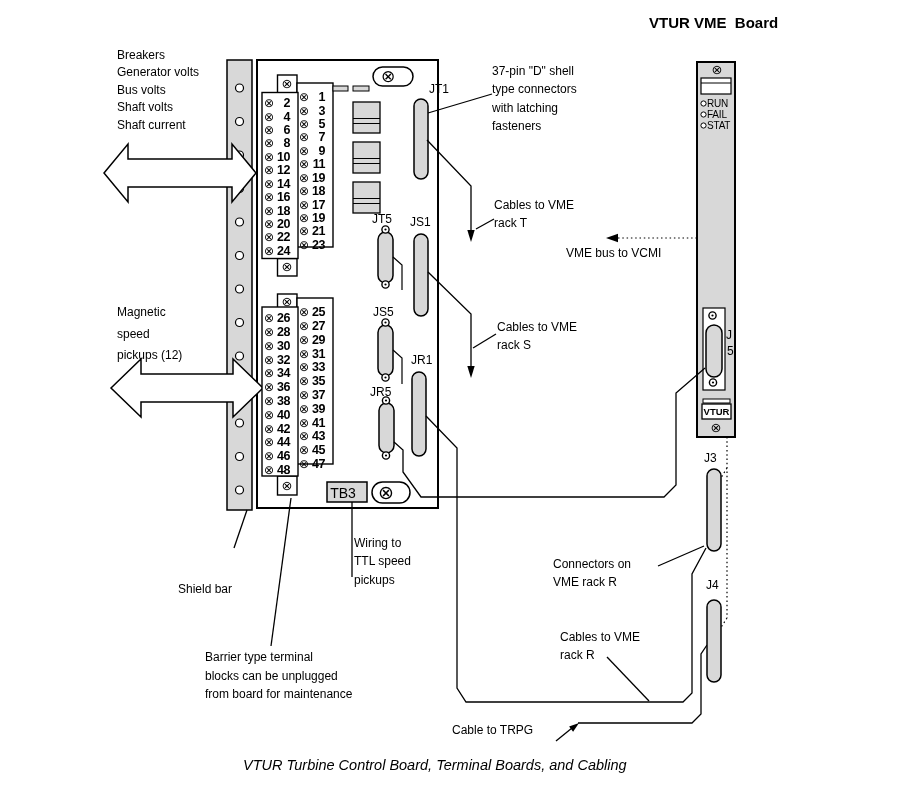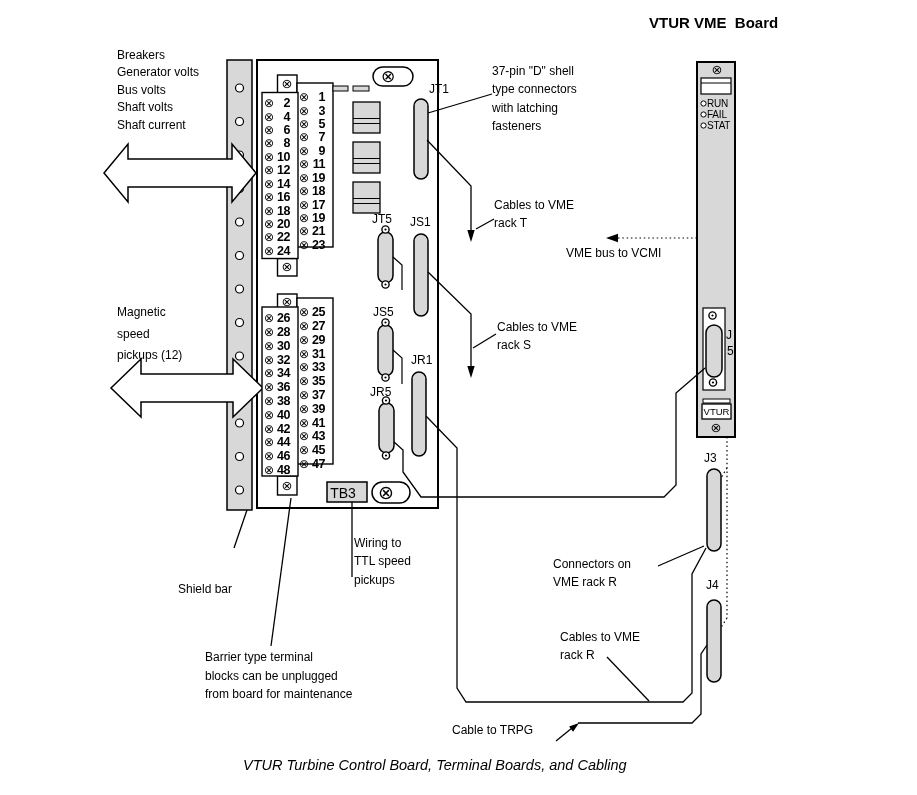--- a/index.html
+++ b/index.html
@@ -201,21 +201,21 @@
   <div class="conn" style="left:372px;top:213px">JT5</div>
   <div class="conn" style="left:410px;top:216px">JS1</div>
   <div class="conn" style="left:373px;top:306px">JS5</div>
   <div class="conn" style="left:411px;top:354px">JR1</div>
   <div class="conn" style="left:370px;top:386px">JR5</div>
   <div class="conn" style="left:704px;top:452px">J3</div>
   <div class="conn" style="left:706px;top:579px">J4</div>
   <div class="conn" style="left:726px;top:329px">J</div>
   <div class="conn" style="left:727px;top:345px">5</div>
   <div class="boxlbl" style="left:327px;top:486px;width:32px;font-size:14px">TB3</div>
-  <div class="boxlbl" style="left:702px;top:407px;width:29px;font-size:9.5px;font-weight:normal">VTUR</div>
+  <div class="boxlbl" style="left:702px;top:407px;width:29px;font-size:9.5px;font-weight:bold">VTUR</div>
 
   <div class="led" style="left:707px;top:99px">RUN</div>
   <div class="led" style="left:707px;top:110px">FAIL</div>
   <div class="led" style="left:707px;top:121px">STAT</div>
 
   <div class="screwc" style="left:388px;top:77px;font-size:17px">⊗</div>
   <div class="screwc" style="left:386px;top:493px;font-size:19px">⊗</div>
   <div class="screwc" style="left:287px;top:84px">⊗</div>
   <div class="screwc" style="left:287px;top:267px">⊗</div>
   <div class="screwc" style="left:287px;top:302px">⊗</div>

